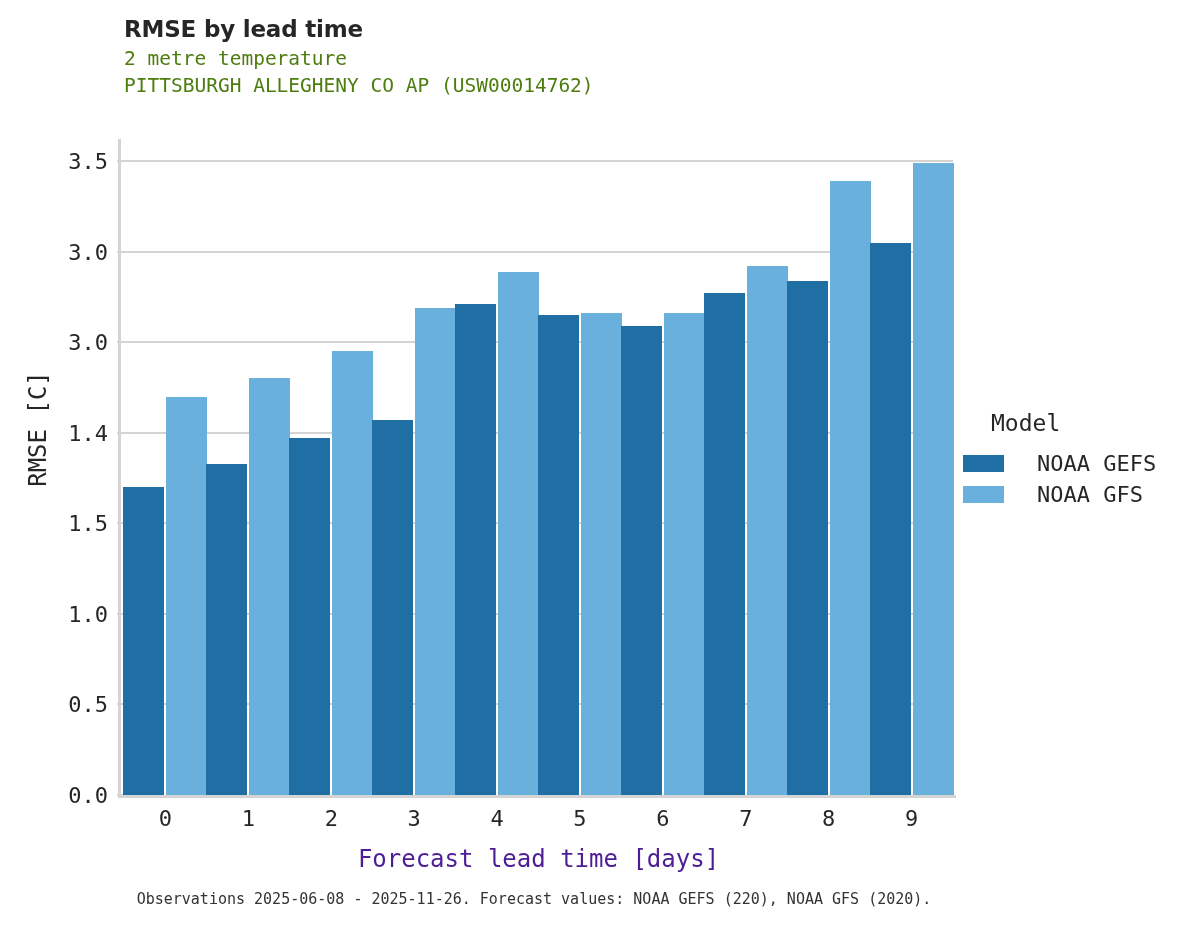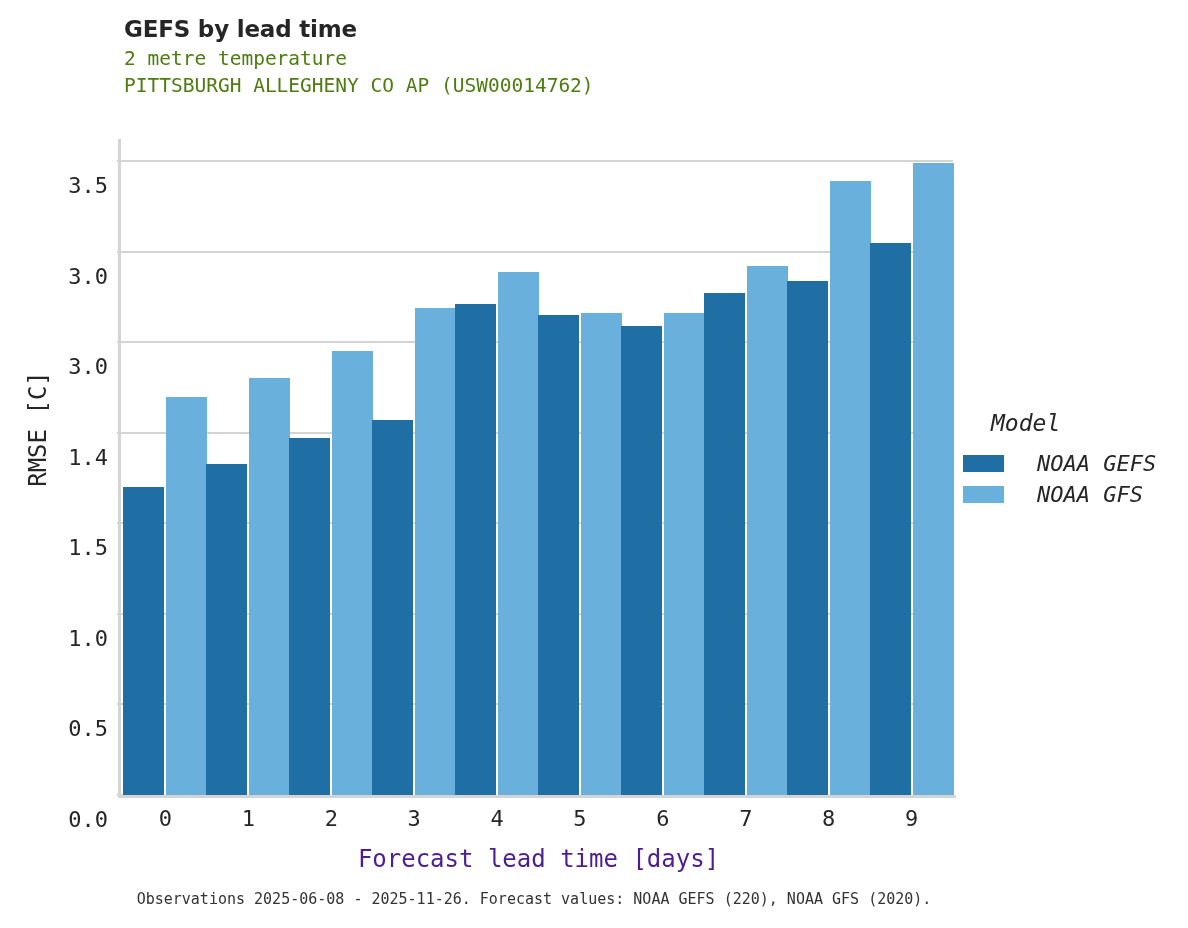--- a/index.html
+++ b/index.html
@@ -104,21 +104,20 @@
     left: 0;
     top: 161px;
     width: 108px;
     height: 634px;
   }
   #y-labels .y-tick-label {
     position: absolute;
     right: 0;
     width: 108px;
     transform: translateY(-50%);
-    margin-top: 24px;
   }
   #x-labels {
     position: absolute;
     left: 124px;
     top: 806px;
     width: 829px;
     height: 34px;
   }
   .x-tick-label {
     position: absolute;
@@ -151,21 +150,20 @@
     transform: rotate(-90deg);
     white-space: pre;
   }
 
   
   #legend {
     position: absolute;
     left: 963px;
     top: 410px;
     width: 220px;
-    font-style: italic;
   }
   #legend-title {
     font-size: 23px;
     color: #262626;
     margin: 0 0 12px 28px;
     white-space: pre;
   }
   .legend-item {
     display: flex;
     align-items: center;
@@ -193,21 +191,21 @@
     text-align: center;
     font-size: 15px;
     color: #333333;
     white-space: pre;
   }
 </style>
 </head>
 <body>
 
 <div id="header">
-  <div id="chart-title">GEFS by lead time</div>
+  <div id="chart-title">RMSE by lead time</div>
   <div class="subtitle-line">2 metre temperature</div>
   <div class="subtitle-line">PITTSBURGH ALLEGHENY CO AP (USW00014762)</div>
 </div>
 
 <div id="y-spine"></div>
 <div id="x-spine"></div>
 
 <div id="plot-area">
   <div id="plot-bg"></div>
   <div id="gridlines">

